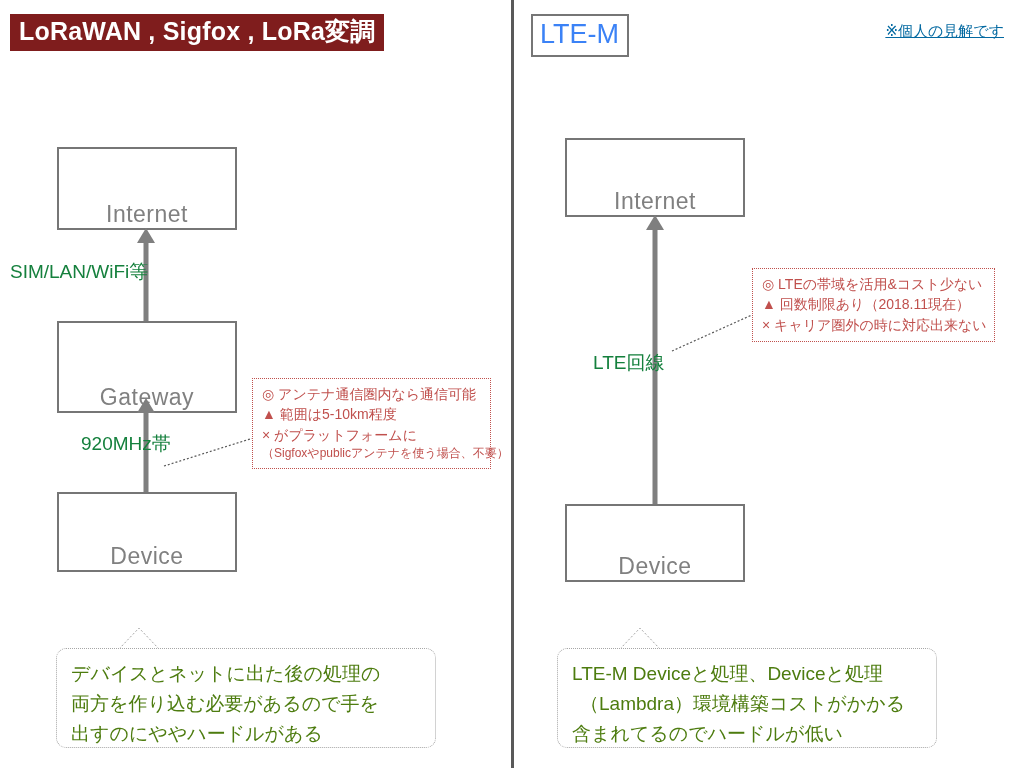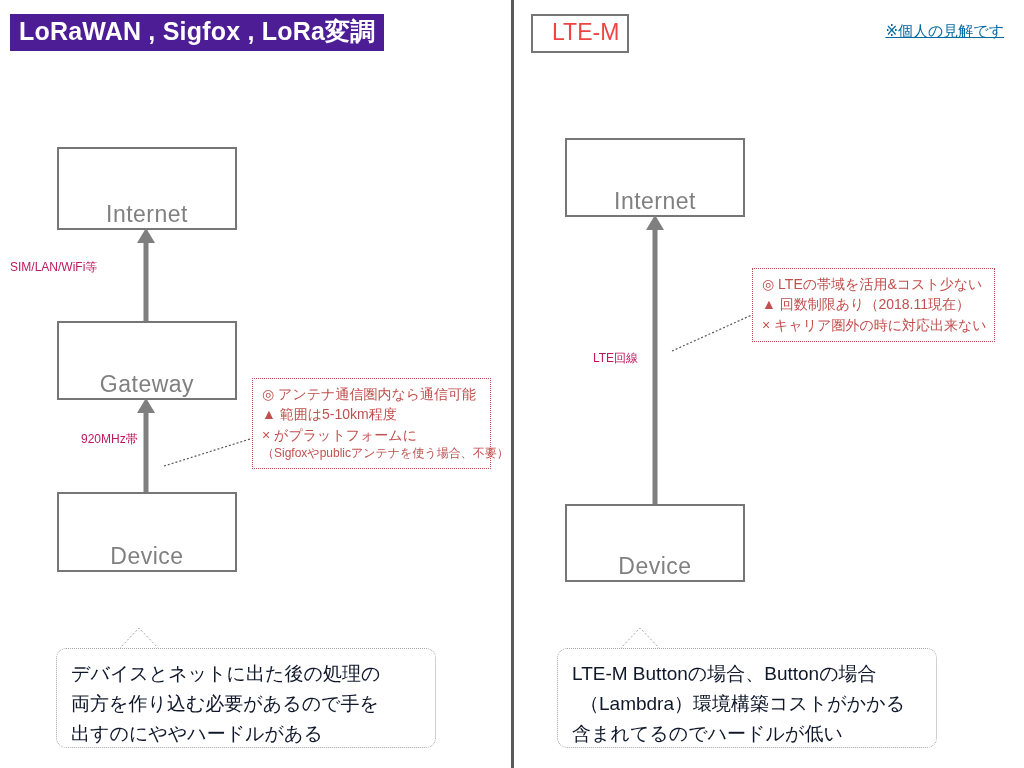--- a/index.html
+++ b/index.html
@@ -28,38 +28,38 @@
     top: 0;
     width: 3px;
     height: 768px;
     background: #595959;
   }
   
   .title-filled {
     position: absolute;
     left: 10px;
     top: 14px;
-    background: #4c1d95;
+    background: #7f1d1d;
     color: #ffffff;
     font-size: 25px;
     font-weight: bold;
     line-height: 1.0;
     padding: 5px 9px 7px 9px;
     white-space: nowrap;
     letter-spacing: 0.2px;
   }
   .title-outline {
     position: absolute;
     left: 531px;
     top: 14px;
     border: 2px solid #767676;
-    color: #ef4444;
-    font-size: 23px;
+    color: #3b82f6;
+    font-size: 27px;
     line-height: 1.0;
-    padding: 5px 8px 7px 19px;
+    padding: 5px 8px 7px 7px;
     white-space: nowrap;
   }
   .note-top-right {
     position: absolute;
     right: 20px;
     top: 22px;
     font-size: 15px;
     color: #0369a1;
     text-decoration: underline;
     white-space: nowrap;
@@ -95,22 +95,22 @@
     transform: translateX(-50%);
     width: 0;
     height: 0;
     border-left: 9px solid transparent;
     border-right: 9px solid transparent;
     border-bottom: 15px solid #7f7f7f;
   }
   
   .edge-label {
     position: absolute;
-    font-size: 12px;
-    color: #be185d;
+    font-size: 19px;
+    color: #15803d;
     white-space: nowrap;
   }
   
   .anno {
     position: absolute;
     box-sizing: border-box;
     border: 1px dotted #c0504d;
     background: #ffffff;
     color: #c0504d;
     padding: 5px 9px 6px 9px;
@@ -149,21 +149,21 @@
     position: absolute;
     top: 0;
     left: 62px;
     width: 42px;
     height: 24px;
     overflow: visible;
   }
   .callout .ctext {
     font-size: 19px;
     line-height: 1.58;
-    color: #0f172a;
+    color: #4d7c0f;
     white-space: nowrap;
   }
   .callout .ctext.indent {
     padding-left: 8px;
   }
 </style>
 </head>
 <body>
 
 <div class="stage">
@@ -174,21 +174,21 @@
     <span>Internet</span>
   </div>
 
   <div class="arrow" style="left:136px; top:228px; width:20px; height:94px;">
     <div class="shaft" style="top:10px; height:84px;"></div>
     <div class="head"></div>
   </div>
 
   <div class="edge-label" style="left:10px; top:259px;">SIM/LAN/WiFi等</div>
 
-  <div class="node" style="left:57px; top:321px; width:180px; height:79px;">
+  <div class="node" style="left:57px; top:321px; width:180px; height:92px;">
     <span>Gateway</span>
   </div>
 
   <div class="arrow" style="left:136px; top:398px; width:20px; height:96px;">
     <div class="shaft" style="top:10px; height:86px;"></div>
     <div class="head"></div>
   </div>
 
   <div class="edge-label" style="left:81px; top:431px;">920MHz帯</div>
 
@@ -249,19 +249,19 @@
     <div class="line">▲ 回数制限あり（2018.11現在）</div>
     <div class="line">× キャリア圏外の時に対応出来ない</div>
   </div>
 
   <div class="callout" style="left:557px; top:626px; width:380px; height:122px;">
     <svg class="tail" viewBox="0 0 42 24">
       <polyline points="1,23 21,2 41,23" fill="#ffffff" stroke="#a6a6a6" stroke-width="1" stroke-dasharray="2,2"></polyline>
       <line x1="1" y1="23" x2="41" y2="23" stroke="#ffffff" stroke-width="2"></line>
     </svg>
     <div class="bubble">
-      <div class="ctext">LTE-M Buttonの場合、Buttonの場合</div>
+      <div class="ctext">LTE-M Deviceと処理、Deviceと処理</div>
       <div class="ctext indent">（Lambdra）環境構築コストがかかる</div>
       <div class="ctext">含まれてるのでハードルが低い</div>
     </div>
   </div>
 
 </div>
 
 </body></html>

